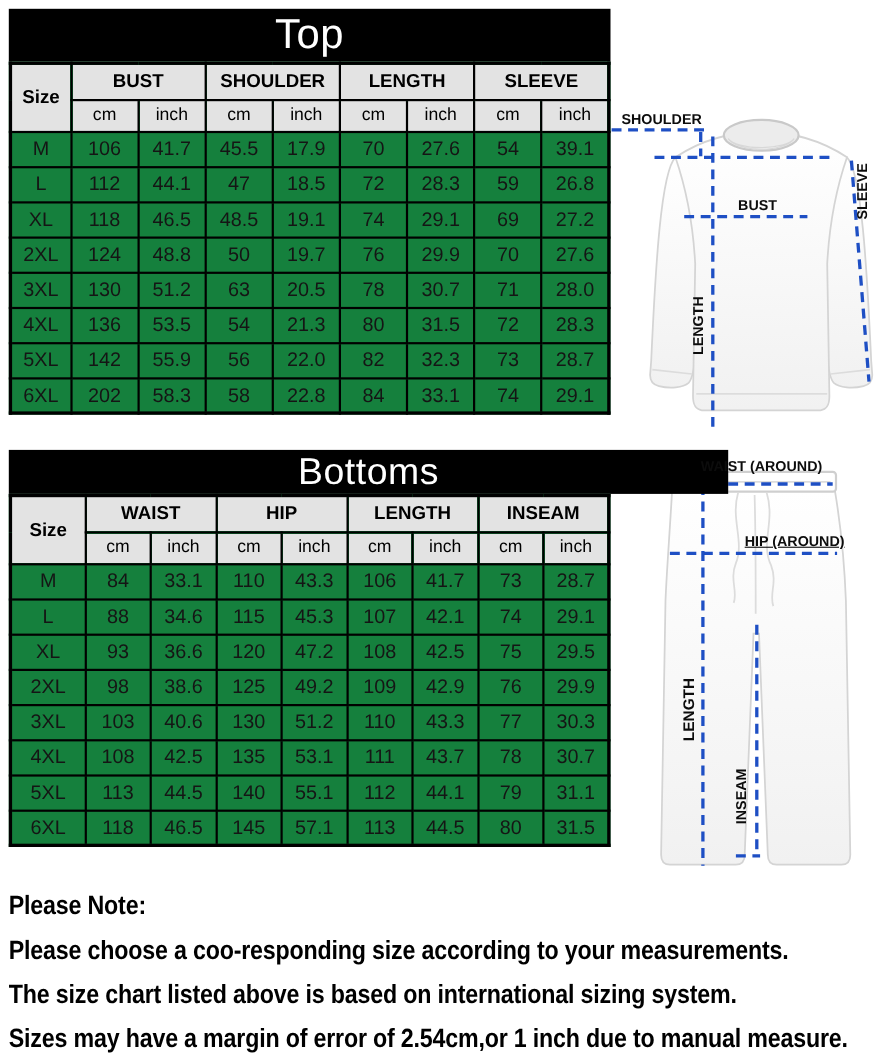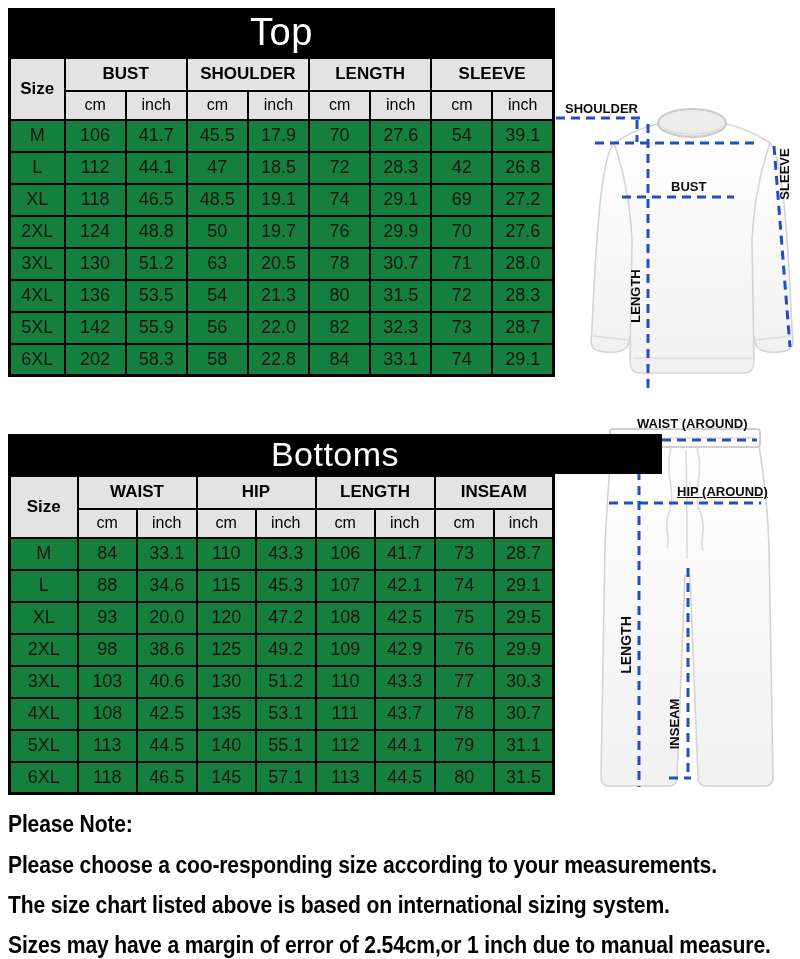--- a/index.html
+++ b/index.html
@@ -7,21 +7,21 @@
   html,body { margin:0; padding:0; }
   body {
     width:800px; height:959px; position:relative; overflow:hidden;
     background:#fff; color:var(--ink);
     font-family:"Liberation Sans", sans-serif;
   }
 
   
   .twrap { position:absolute; left:8px; }
   .twrap.top { top:8px; width:547px; }
-  .twrap.bottoms { top:434px; width:654px; }
+  .twrap.bottoms { top:409px; width:654px; }
 
   .title-bar {
     background:#000; color:#ffffff; text-align:center; font-weight:normal;
     width:100%; letter-spacing:0.5px;
   }
   .twrap.top .title-bar { height:48px; line-height:48px; font-size:38px; }
   .twrap.bottoms .title-bar { height:40px; line-height:40px; font-size:34px; }
 
   table.size-chart {
     border-collapse:collapse; table-layout:fixed; width:547px; background:#15803d;
@@ -171,21 +171,21 @@
           <td>39.1</td>
         </tr>
         <tr>
           <td class="size-cell">L</td>
           <td>112</td>
           <td>44.1</td>
           <td>47</td>
           <td>18.5</td>
           <td>72</td>
           <td>28.3</td>
-          <td>42</td>
+          <td>59</td>
           <td>26.8</td>
         </tr>
         <tr>
           <td class="size-cell">XL</td>
           <td>118</td>
           <td>46.5</td>
           <td>48.5</td>
           <td>19.1</td>
           <td>74</td>
           <td>29.1</td>
@@ -303,21 +303,21 @@
           <td>115</td>
           <td>45.3</td>
           <td>107</td>
           <td>42.1</td>
           <td>74</td>
           <td>29.1</td>
         </tr>
         <tr>
           <td class="size-cell">XL</td>
           <td>93</td>
-          <td>20.0</td>
+          <td>36.6</td>
           <td>120</td>
           <td>47.2</td>
           <td>108</td>
           <td>42.5</td>
           <td>75</td>
           <td>29.5</td>
         </tr>
         <tr>
           <td class="size-cell">2XL</td>
           <td>98</td>

